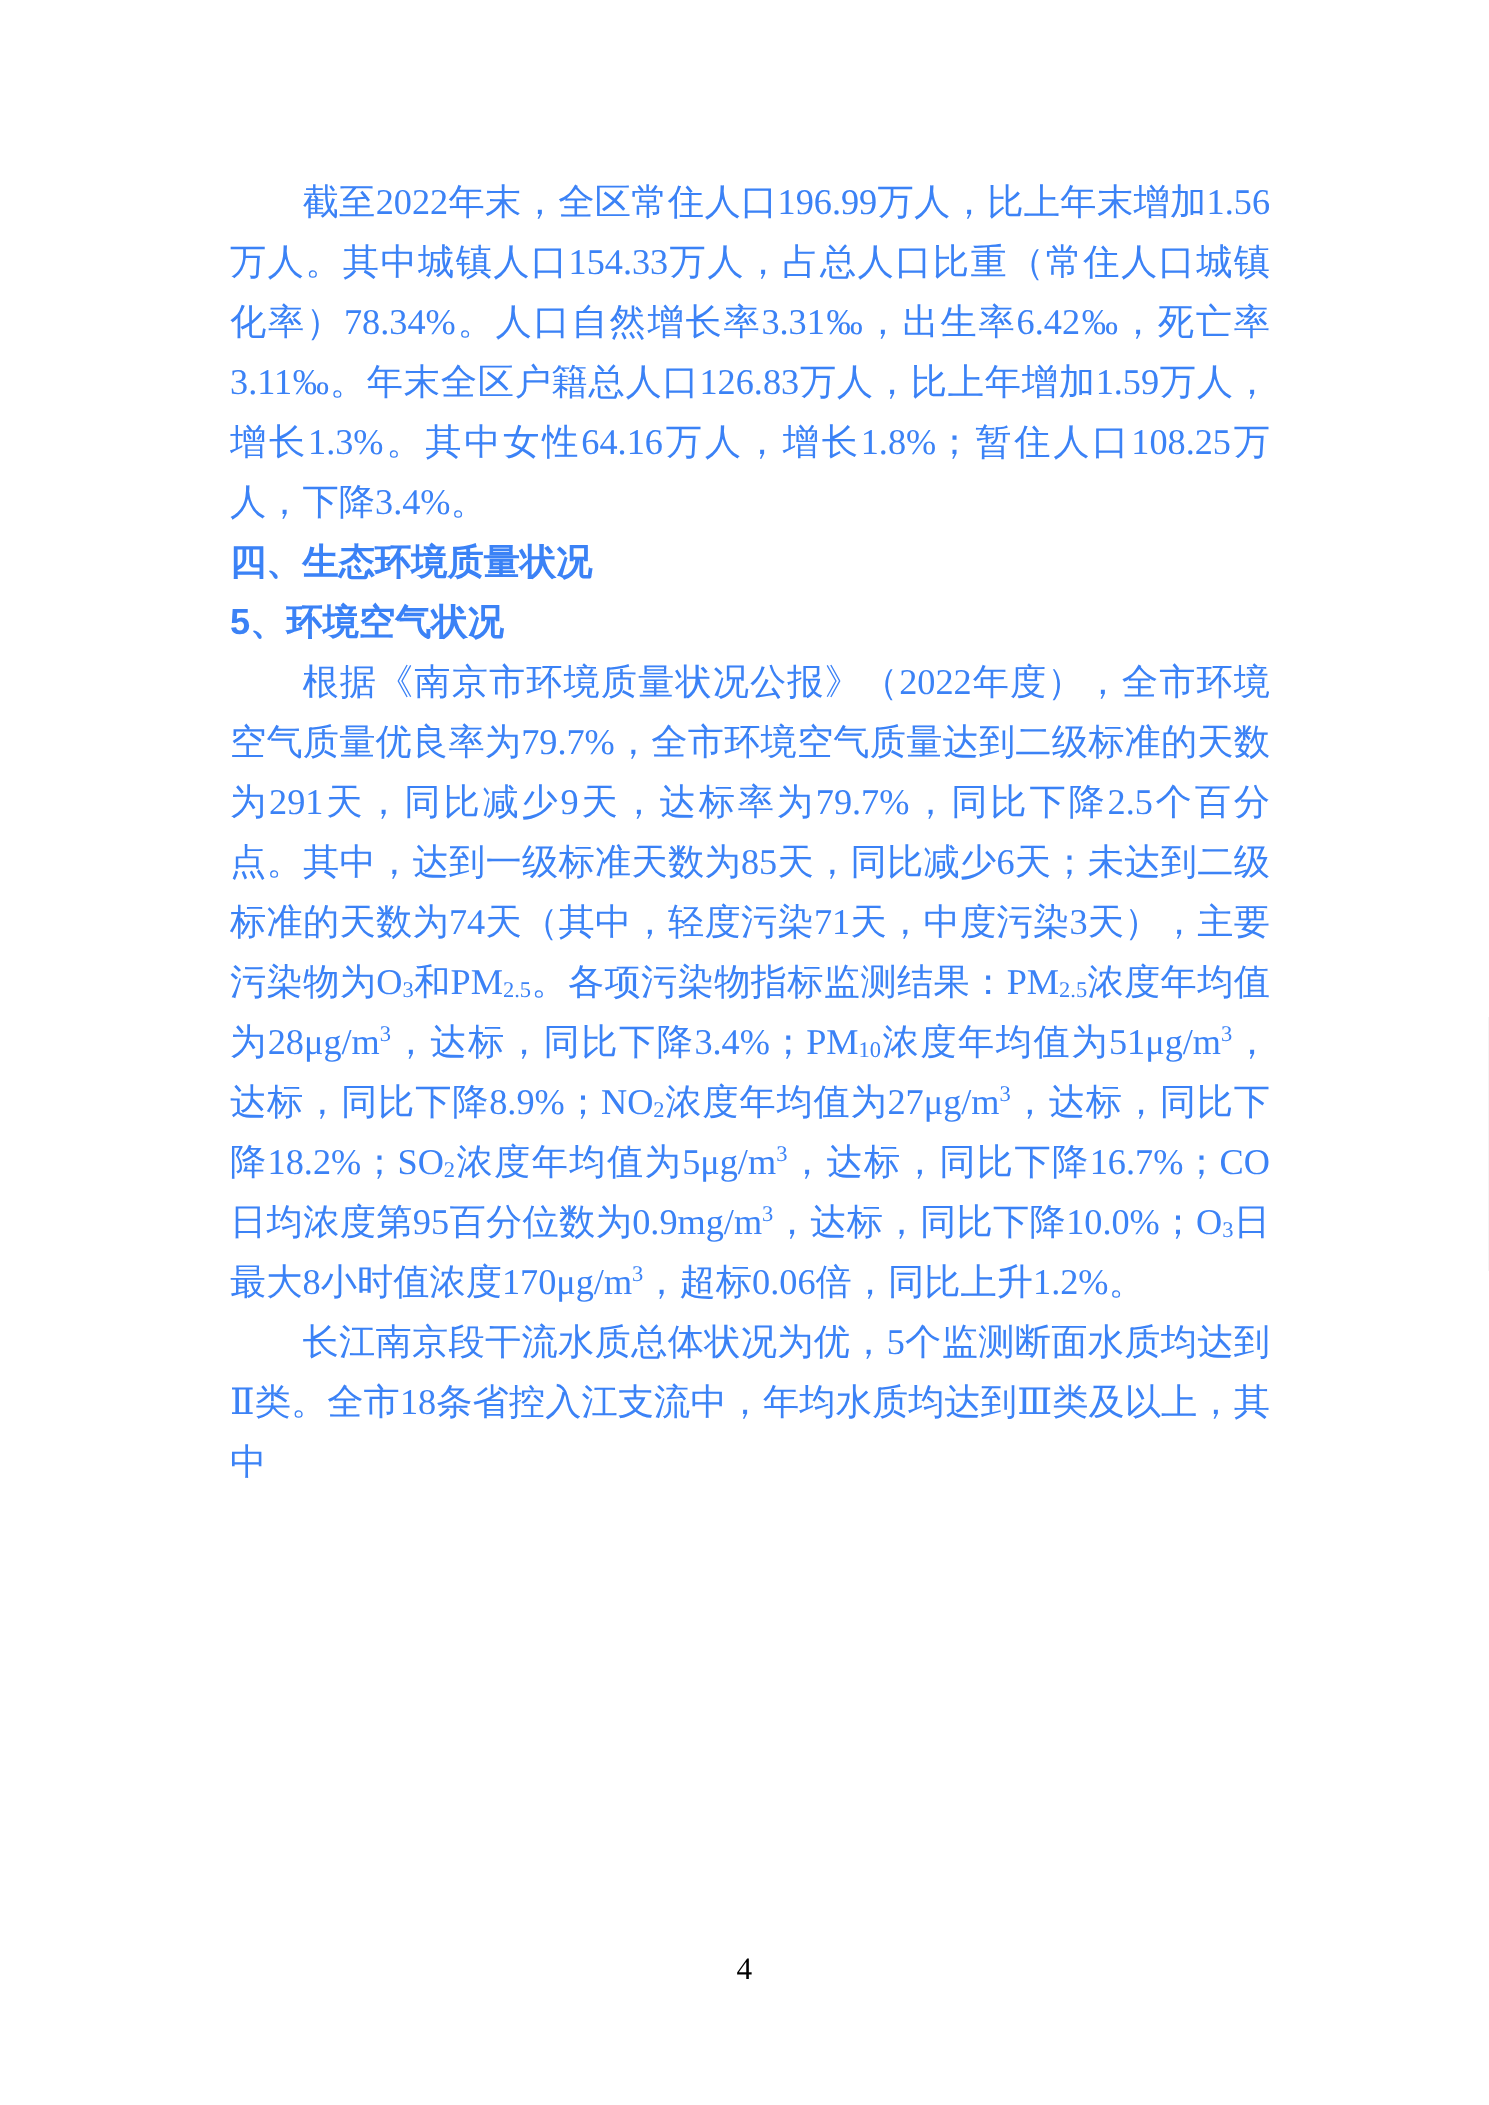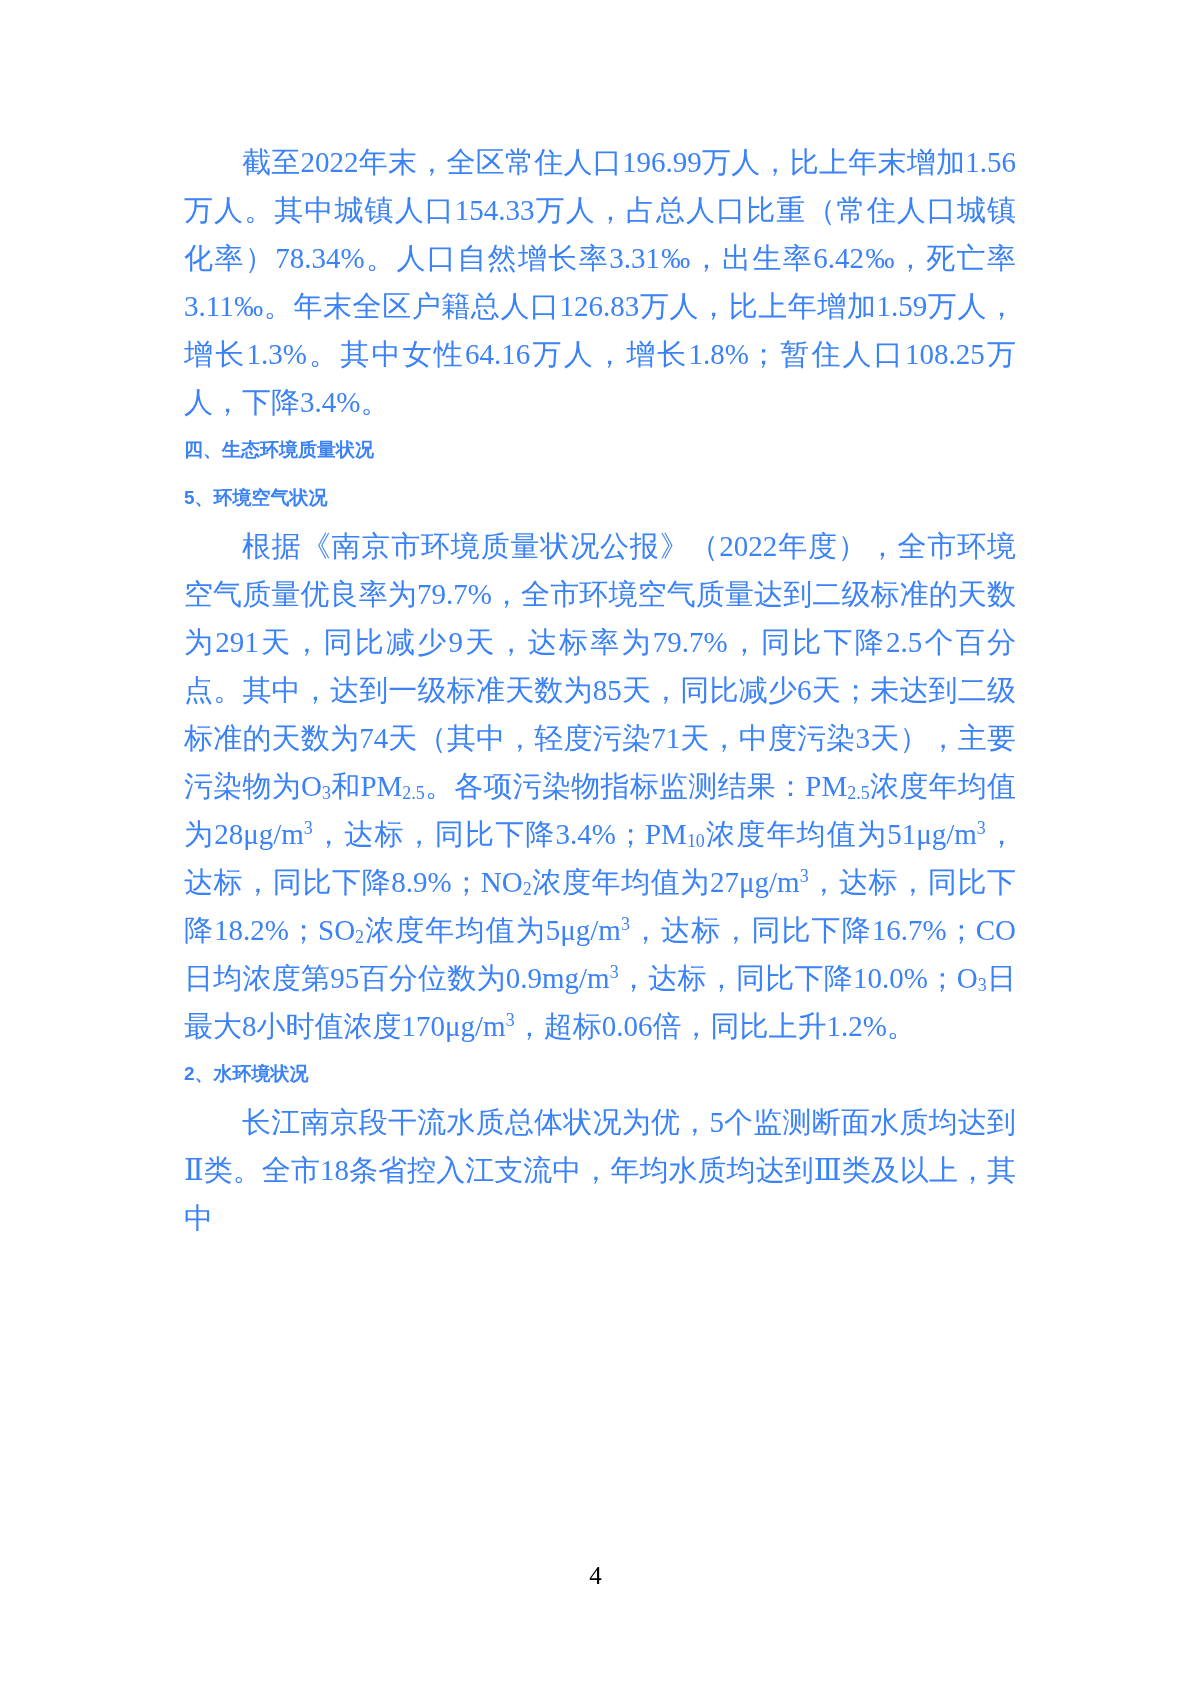--- a/index.html
+++ b/index.html
@@ -30,21 +30,21 @@
     margin-left: 20px;
   }
   .para {
     margin: 0;
     text-indent: 2em;
   }
   .heading {
     margin: 0;
     font-family: "Liberation Sans", "DejaVu Sans", sans-serif;
     font-weight: bold;
-    font-size: 19px;
+    font-size: 29px;
     line-height: 48px;
     text-indent: 0;
   }
   .body-text sub, .body-text sup {
     font-size: 0.62em;
     line-height: 0;
   }
   .body-text sub {
     vertical-align: -0.15em;
   }
@@ -65,19 +65,18 @@
 </style>
 </head>
 <body>
 
 <div class="page">
   <div class="body-text">
     <p class="para">截至2022年末，全区常住人口196.99万人，比上年末增加1.56万人。其中城镇人口154.33万人，占总人口比重（常住人口城镇化率）78.34%。人口自然增长率3.31‰，出生率6.42‰，死亡率3.11‰。年末全区户籍总人口126.83万人，比上年增加1.59万人，增长1.3%。其中女性64.16万人，增长1.8%；暂住人口108.25万人，下降3.4%。</p>
     <h2 class="heading">四、生态环境质量状况</h2>
     <h3 class="heading">5、环境空气状况</h3>
     <p class="para">根据《南京市环境质量状况公报》（2022年度），全市环境空气质量优良率为79.7%，全市环境空气质量达到二级标准的天数为291天，同比减少9天，达标率为79.7%，同比下降2.5个百分点。其中，达到一级标准天数为85天，同比减少6天；未达到二级标准的天数为74天（其中，轻度污染71天，中度污染3天），主要污染物为O<sub>3</sub>和PM<sub>2.5</sub>。各项污染物指标监测结果：PM<sub>2.5</sub>浓度年均值为28μg/m<sup>3</sup>，达标，同比下降3.4%；PM<sub>10</sub>浓度年均值为51μg/m<sup>3</sup>，达标，同比下降8.9%；NO<sub>2</sub>浓度年均值为27μg/m<sup>3</sup>，达标，同比下降18.2%；SO<sub>2</sub>浓度年均值为5μg/m<sup>3</sup>，达标，同比下降16.7%；CO日均浓度第95百分位数为0.9mg/m<sup>3</sup>，达标，同比下降10.0%；O<sub>3</sub>日最大8小时值浓度170μg/m<sup>3</sup>，超标0.06倍，同比上升1.2%。</p>
-    <h3 class="heading">2、水环境状况</h3>
     <p class="para">长江南京段干流水质总体状况为优，5个监测断面水质均达到Ⅱ类。全市18条省控入江支流中，年均水质均达到Ⅲ类及以上，其中</p>
   </div>
   <div class="footer">
     <span>4</span>
   </div>
 </div>
 
 </body></html>

